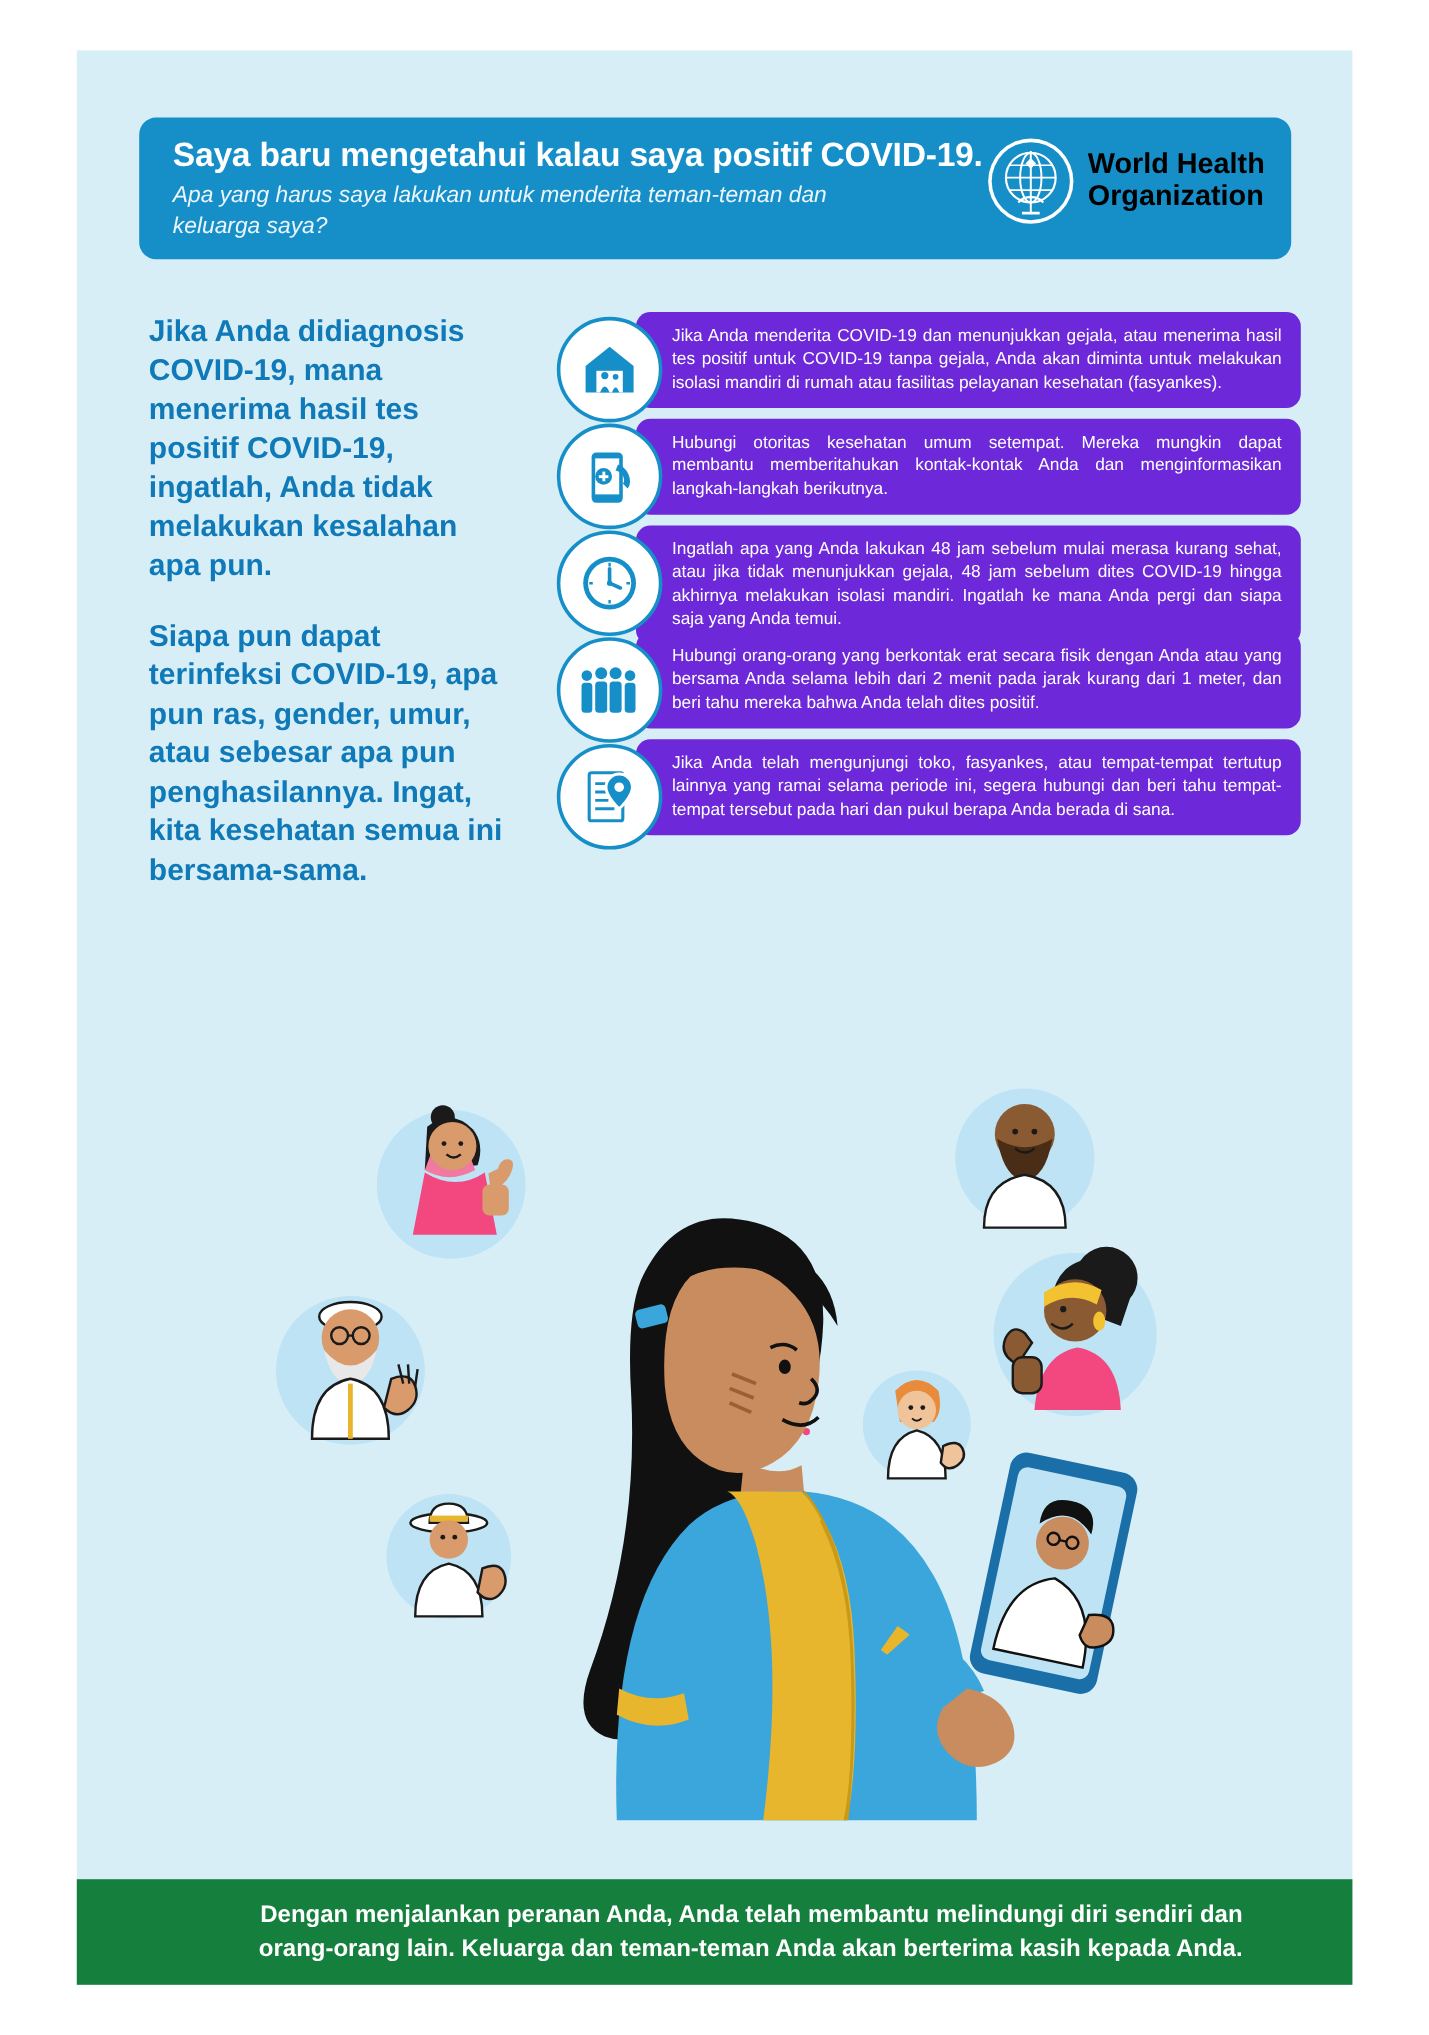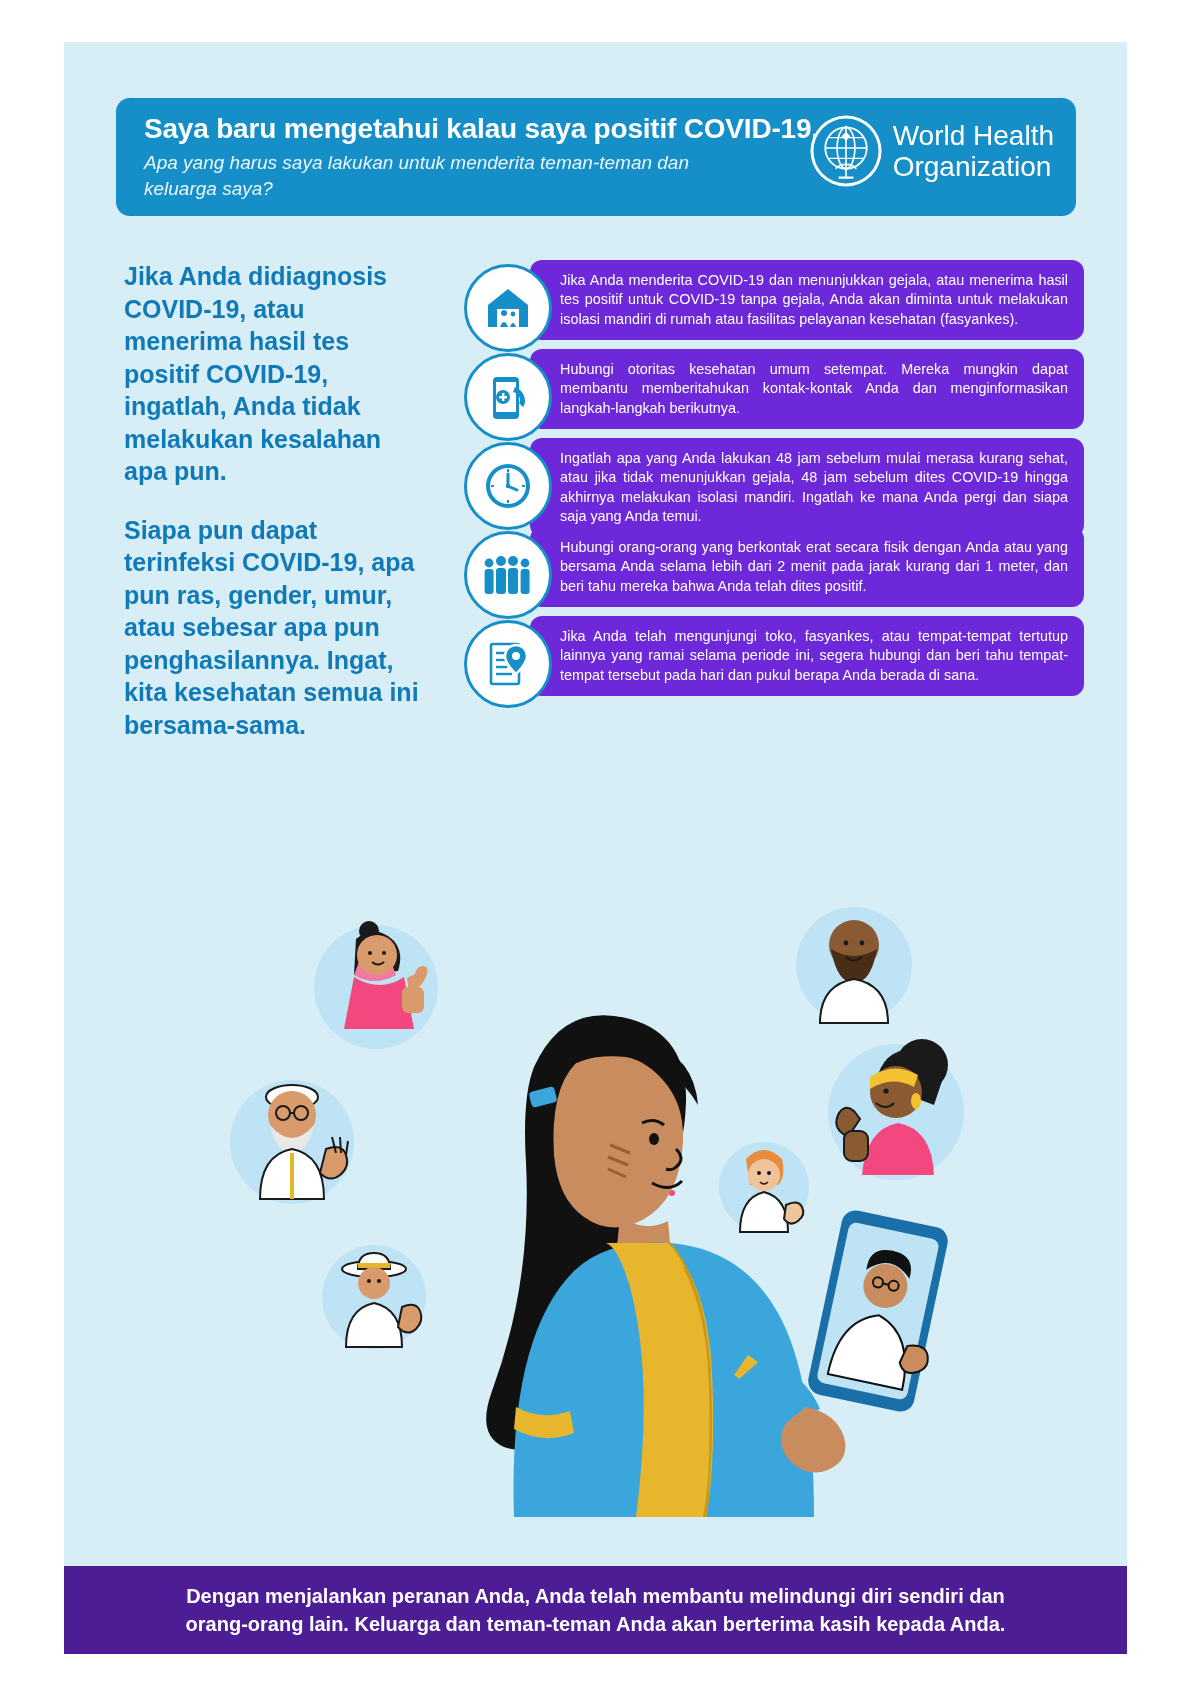--- a/index.html
+++ b/index.html
@@ -58,24 +58,24 @@
     top: 16px;
     display: flex;
     align-items: center;
     gap: 10px;
   }
   .who-emblem {
     width: 74px;
     height: 74px;
   }
   .who-text {
-    font-size: 28px;
-    font-weight: normal;
+    font-size: 24px;
+    font-weight: bold;
     line-height: 1.12;
-    color: #ffffff;
+    color: #000000;
     white-space: pre-line;
   }
 
   
   .left-col {
     position: absolute;
     left: 60px;
     top: 218px;
     width: 300px;
     color: #1079b8;
@@ -136,26 +136,26 @@
     height: 630px;
   }
 
   
   .footer-bar {
     position: absolute;
     left: 0;
     bottom: 0;
     width: 1063px;
     height: 88px;
-    background: #4c1d95;
+    background: #15803d;
     color: #ffffff;
     display: flex;
     align-items: center;
     justify-content: center;
-    text-align: center;
+    text-align: right;
   }
   .footer-text {
     font-size: 20px;
     font-weight: bold;
     line-height: 1.4;
     width: 880px;
   }
 </style>
 </head>
 <body>
@@ -178,21 +178,21 @@
         <path d="M40 86 L60 86" stroke="#ffffff" stroke-width="3"></path>
         <path d="M50 24 l6 6 -6 6 -6 -6 z" fill="#ffffff"></path>
         <path d="M36 74 c6 -8 22 -8 28 0" fill="none" stroke="#ffffff" stroke-width="2.4"></path>
       </svg>
       <div class="who-text">World Health
 Organization</div>
     </div>
   </div>
 
   <div class="left-col">
-    <p>Jika Anda didiagnosis COVID-19, atau menerima hasil tes positif COVID-19, ingatlah, Anda tidak melakukan kesalahan apa pun.</p>
+    <p>Jika Anda didiagnosis COVID-19, mana menerima hasil tes positif COVID-19, ingatlah, Anda tidak melakukan kesalahan apa pun.</p>
     <p>Siapa pun dapat terinfeksi COVID-19, apa pun ras, gender, umur, atau sebesar apa pun penghasilannya. Ingat, kita kesehatan semua ini bersama-sama.</p>
   </div>
 
   <div class="steps">
 
     <div class="step">
       <div class="step-bubble">Jika Anda menderita COVID-19 dan menunjukkan gejala, atau menerima hasil tes positif untuk COVID-19 tanpa gejala, Anda akan diminta untuk melakukan isolasi mandiri di rumah atau fasilitas pelayanan kesehatan (fasyankes).</div>
       <div class="step-icon">
         <svg width="48" height="46" viewBox="0 0 48 46">
           <path d="M4 20 L24 4 L44 20 L44 42 L4 42 Z" fill="#168fc9"></path>

